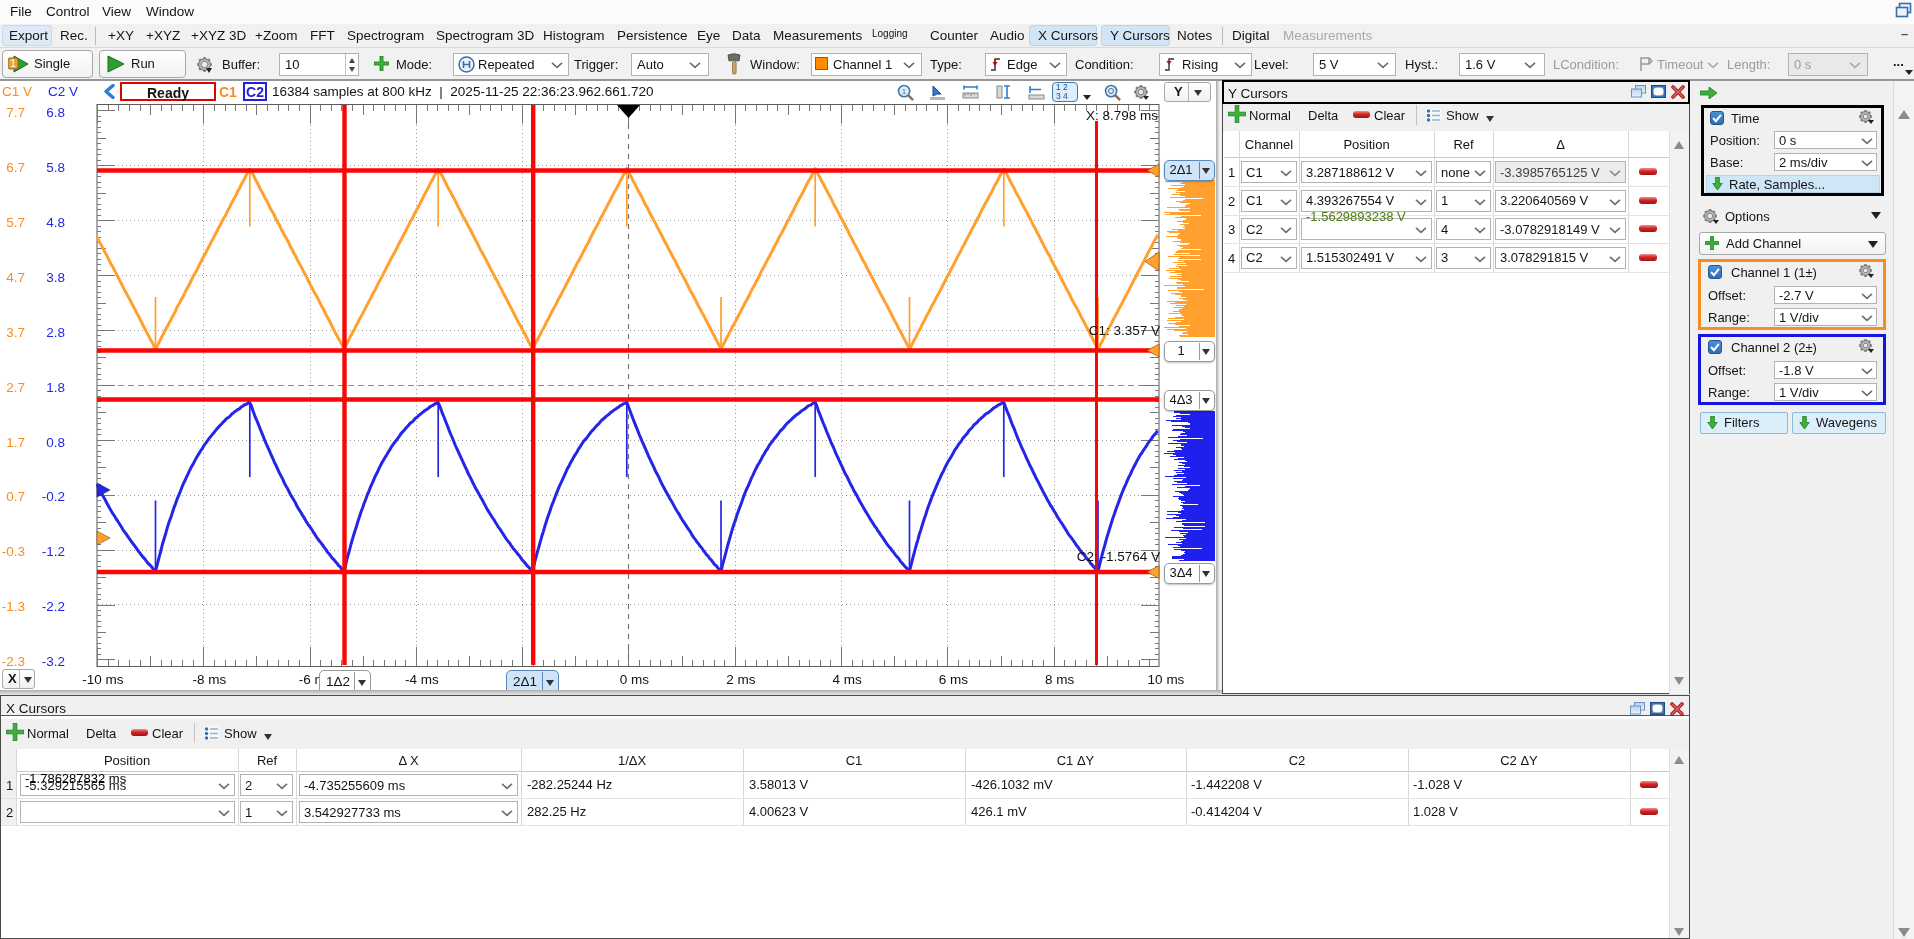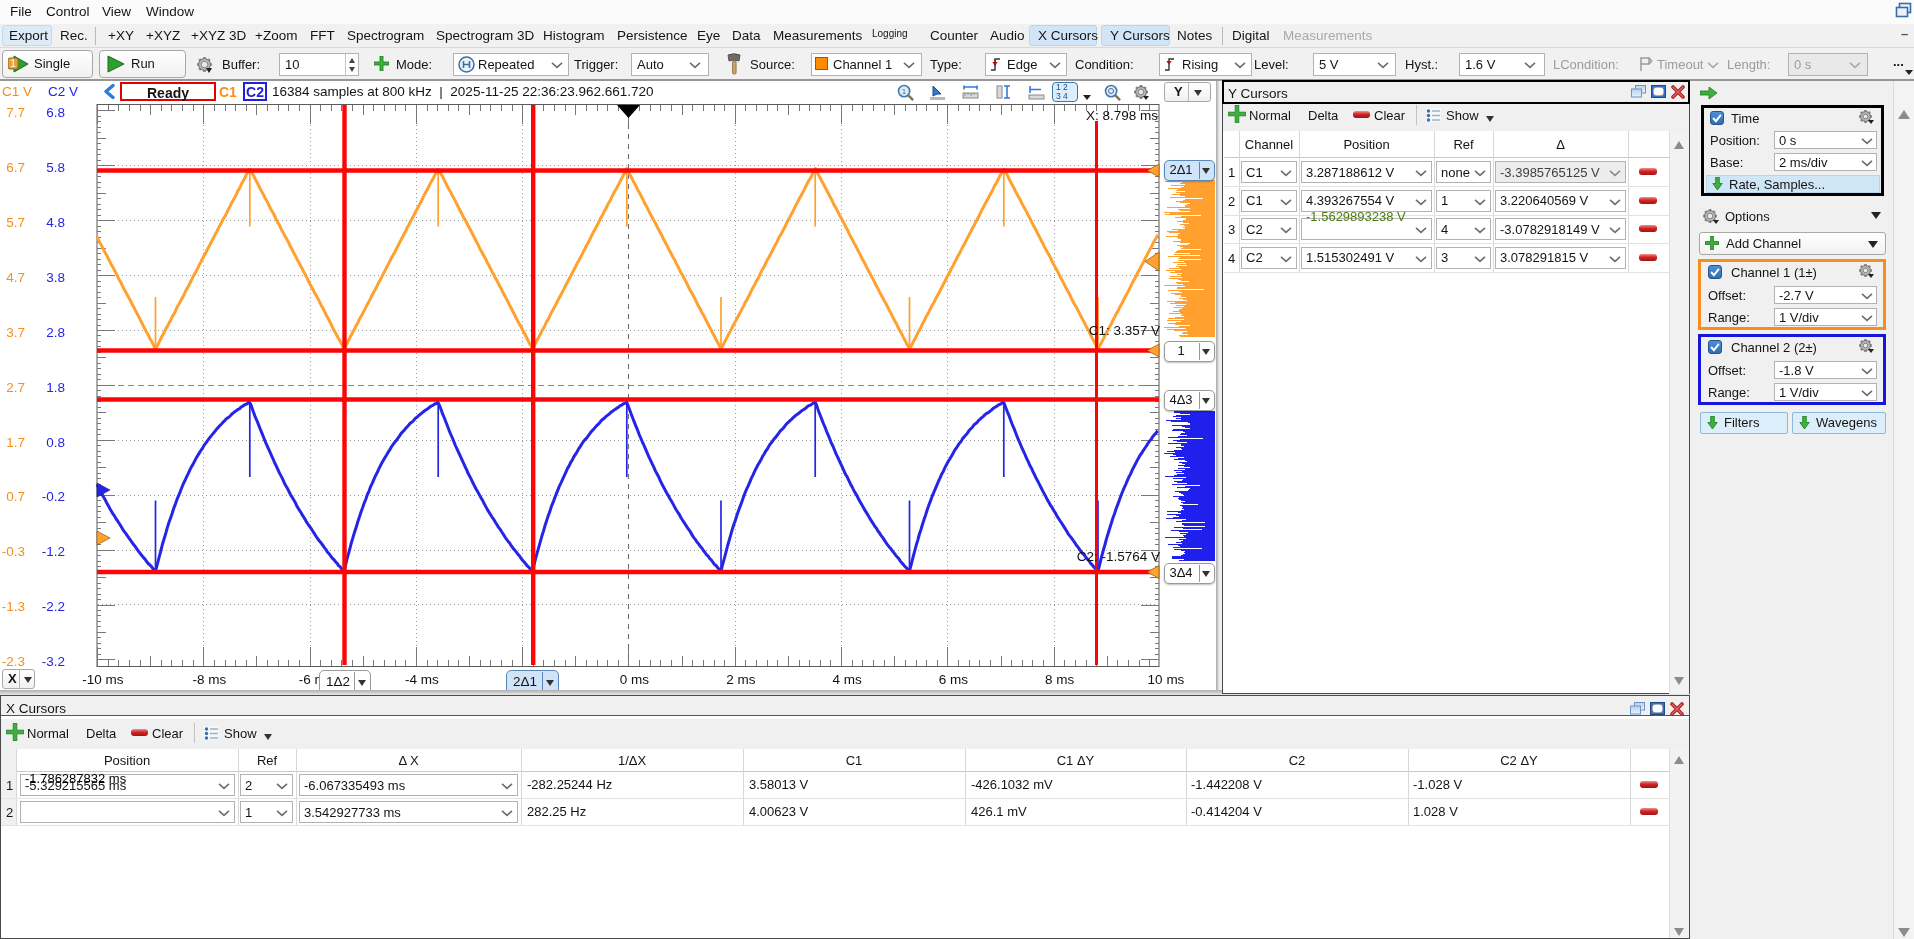--- a/index.html
+++ b/index.html
@@ -96,21 +96,21 @@
     <div class="lbl" style="left:574px;top:57px">Trigger:</div>
     <div class="cb" style="left:631px;top:53px;width:78px;height:23px"></div>
     <div class="lbl" style="left:637px;top:57px">Auto</div>
     <svg style="position:absolute;left:689px;top:60px" width="12" height="10">
       <path d="M1 2.8 L6.0 7.3 L11 2.8" fill="none" stroke="#6e6e6e" stroke-width="1.6"></path>
     </svg>
     <svg class="abs" style="left:725px;top:53px" width="18" height="22">
       <rect x="7.5" y="8" width="3.6" height="13" rx="1.2" fill="#caa36a" stroke="#8a6a3a" stroke-width="0.8"></rect>
       <path d="M3 2 q6 -2.5 12 0 l-1 6 q-5 -2 -10 0 z" fill="#6e6e66" stroke="#3c3c38" stroke-width="0.8"></path>
     </svg>
-    <div class="lbl" style="left:750px;top:57px">Source:</div>
+    <div class="lbl" style="left:750px;top:57px">Window:</div>
     <div class="cb" style="left:811px;top:53px;width:111px;height:23px"></div>
     <div class="abs" style="left:815px;top:57px;width:13px;height:13px;background:#ff8b00;border:1px solid #9a5a00"></div>
     <div class="lbl" style="left:833px;top:57px">Channel 1</div>
     <svg style="position:absolute;left:903px;top:60px" width="12" height="10">
       <path d="M1 2.8 L6.0 7.3 L11 2.8" fill="none" stroke="#6e6e6e" stroke-width="1.6"></path>
     </svg>
     <div class="lbl" style="left:930px;top:57px">Type:</div>
     <div class="cb" style="left:985px;top:53px;width:82px;height:23px"></div>
     <svg class="abs" style="left:989px;top:56px" width="14" height="17">
       <path d="M2 14 h4 v-11 h5" fill="none" stroke="#333" stroke-width="1.4"></path>
@@ -954,21 +954,21 @@
     <div class="lbl" style="left:25px;top:777.5px;color:#141414">-5.329215565 ms</div>
     <svg style="position:absolute;left:218px;top:781.0px" width="12" height="10">
       <path d="M1 2.8 L6.0 7.3 L11 2.8" fill="none" stroke="#6e6e6e" stroke-width="1.6"></path>
     </svg>
     <div class="abs" style="left:240px;top:774px;width:53px;height:22px;background:#fff;border:1px solid #b2b2b2"></div>
     <div class="lbl" style="left:245px;top:777.5px;color:#141414">2</div>
     <svg style="position:absolute;left:276px;top:781.0px" width="12" height="10">
       <path d="M1 2.8 L6.0 7.3 L11 2.8" fill="none" stroke="#6e6e6e" stroke-width="1.6"></path>
     </svg>
     <div class="abs" style="left:299px;top:774px;width:219px;height:22px;background:#fff;border:1px solid #b2b2b2"></div>
-    <div class="lbl" style="left:304px;top:777.5px;color:#141414">-6.067335493 ms</div>
+    <div class="lbl" style="left:304px;top:777.5px;color:#141414">-4.735255609 ms</div>
     <svg style="position:absolute;left:501px;top:781.0px" width="12" height="10">
       <path d="M1 2.8 L6.0 7.3 L11 2.8" fill="none" stroke="#6e6e6e" stroke-width="1.6"></path>
     </svg>
     <div class="lbl" style="left:527px;top:777px">-282.25244 Hz</div>
     <div class="lbl" style="left:749px;top:777px">3.58013 V</div>
     <div class="lbl" style="left:971px;top:777px">-426.1032 mV</div>
     <div class="lbl" style="left:1191px;top:777px">-1.442208 V</div>
     <div class="lbl" style="left:1413px;top:777px">-1.028 V</div>
     <div style="position:absolute;left:1640px;top:781px;width:18px;height:7px;border-radius:3px;background:linear-gradient(#f09090,#d42525 45%,#a11212)"></div>
     <div class="abs" style="left:1px;top:798px;width:1668px;height:1px;background:#e3e3e3"></div>

